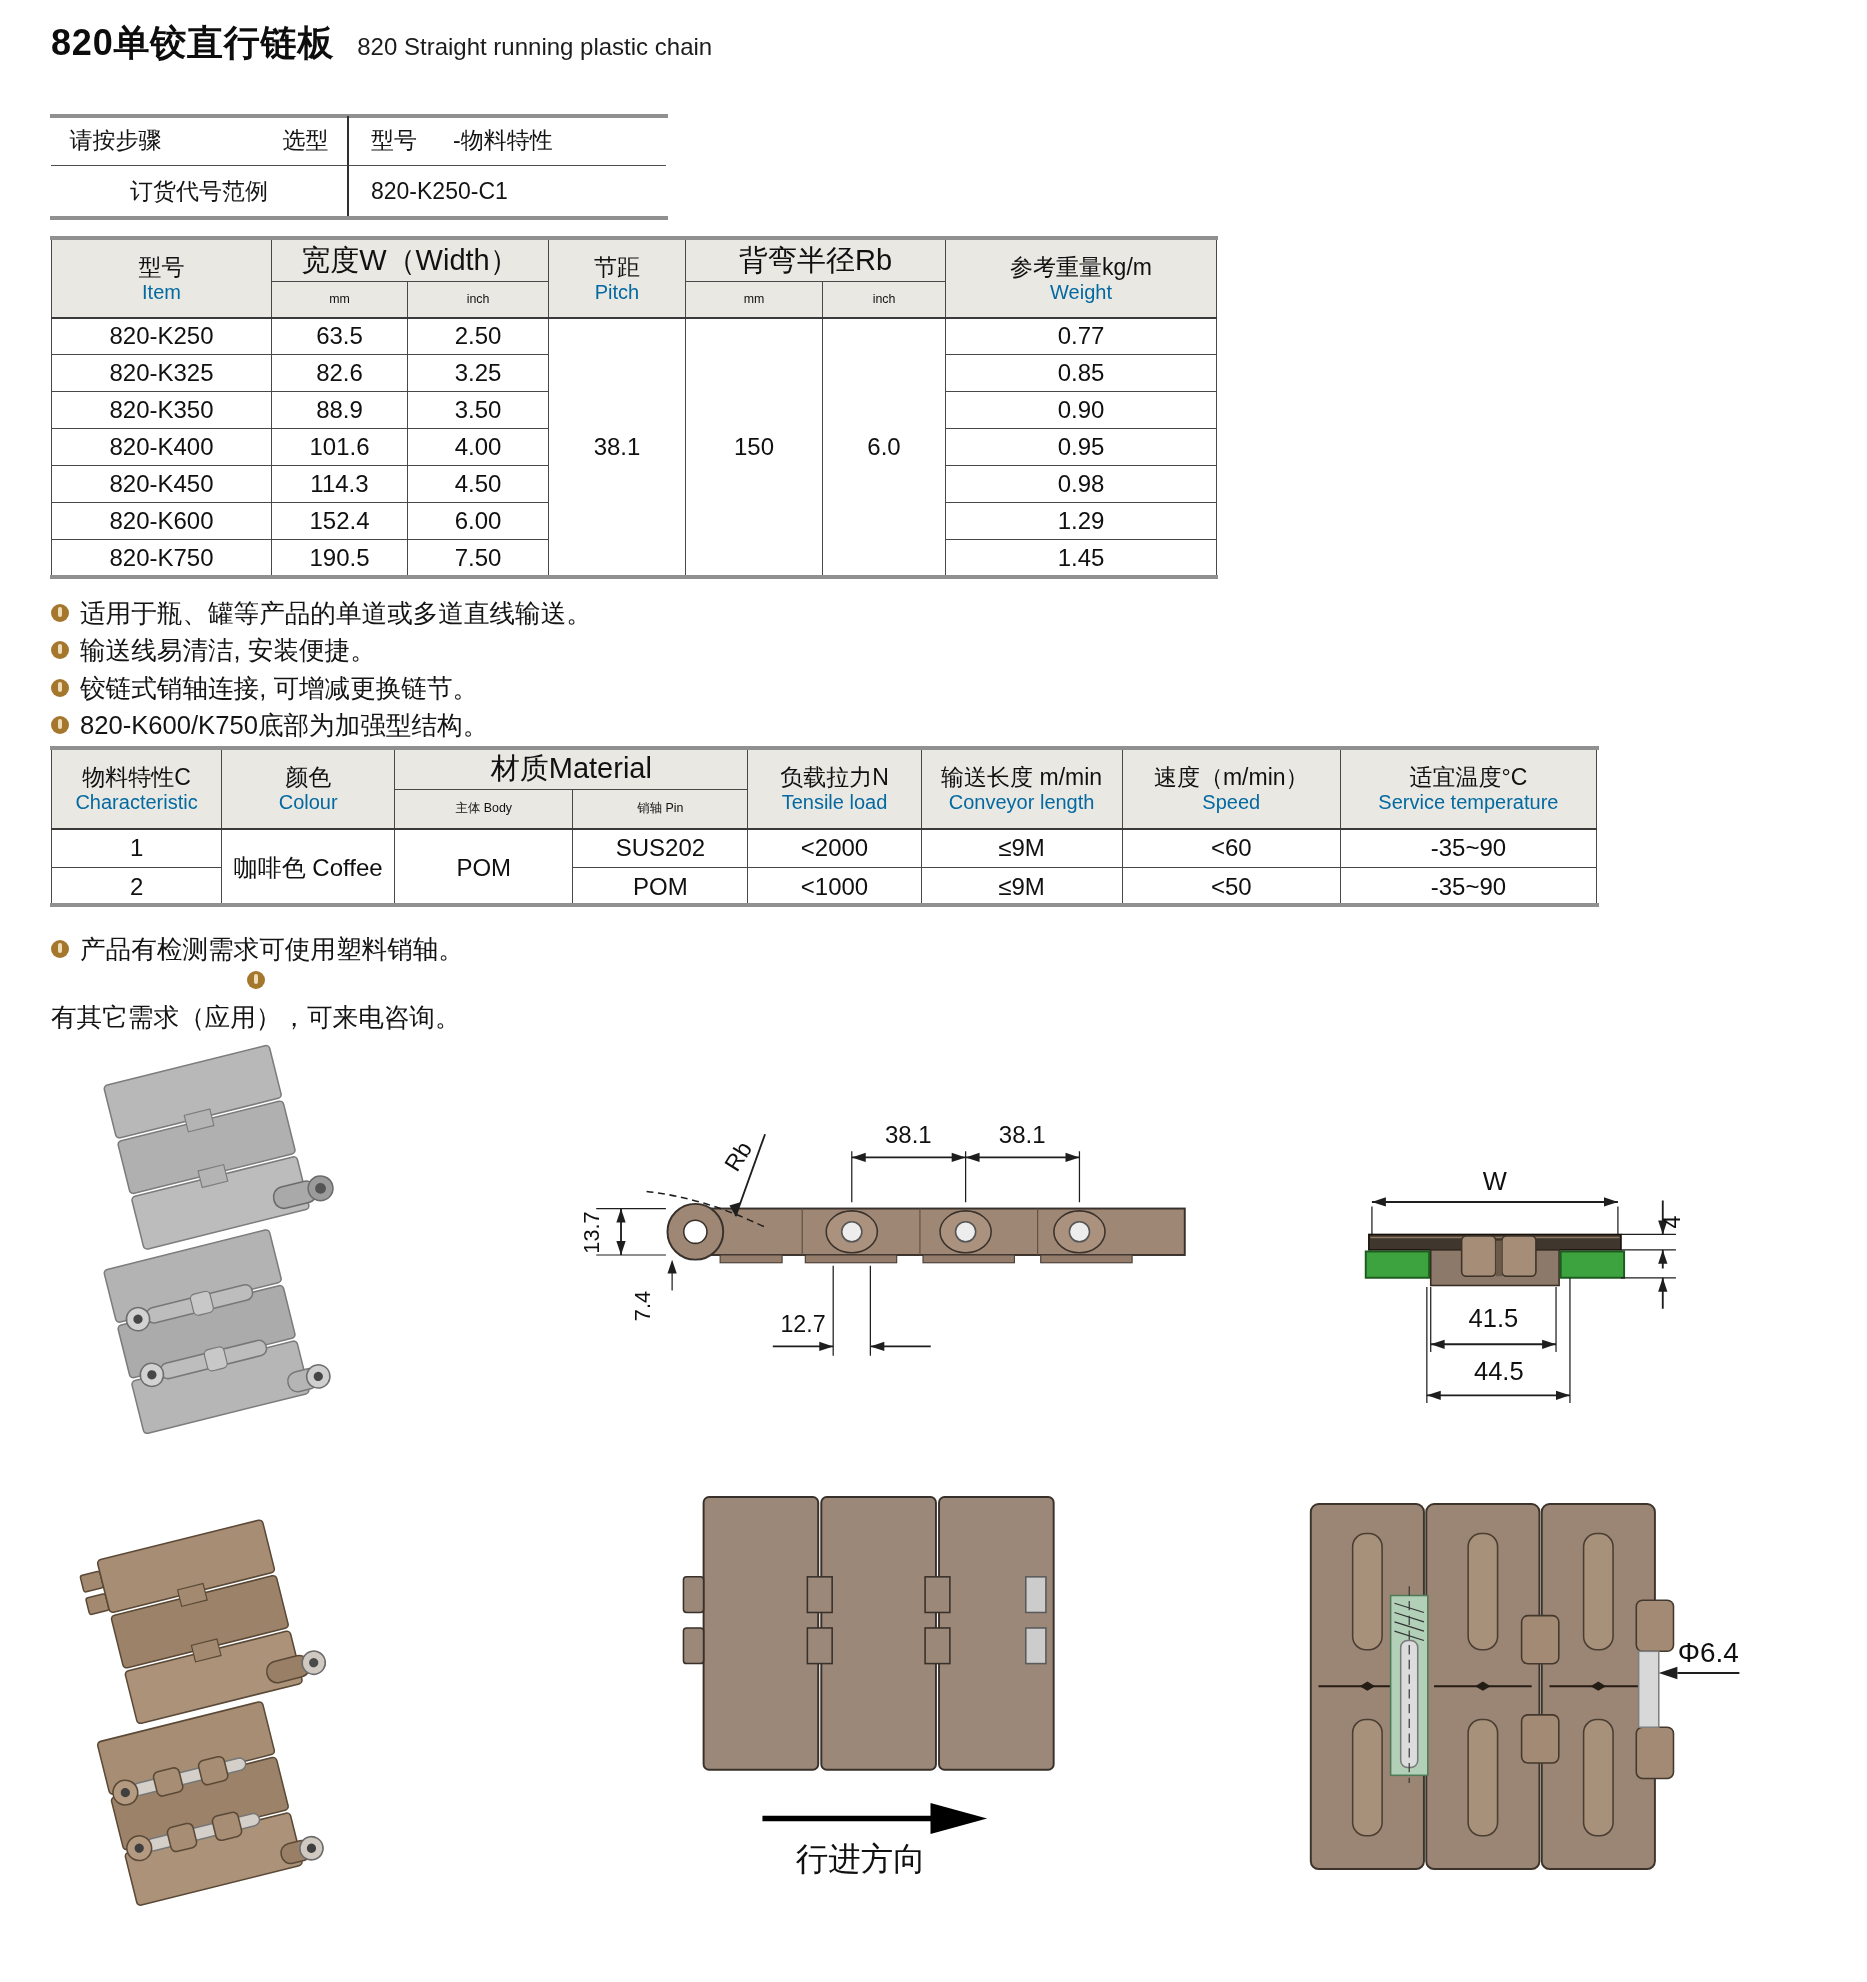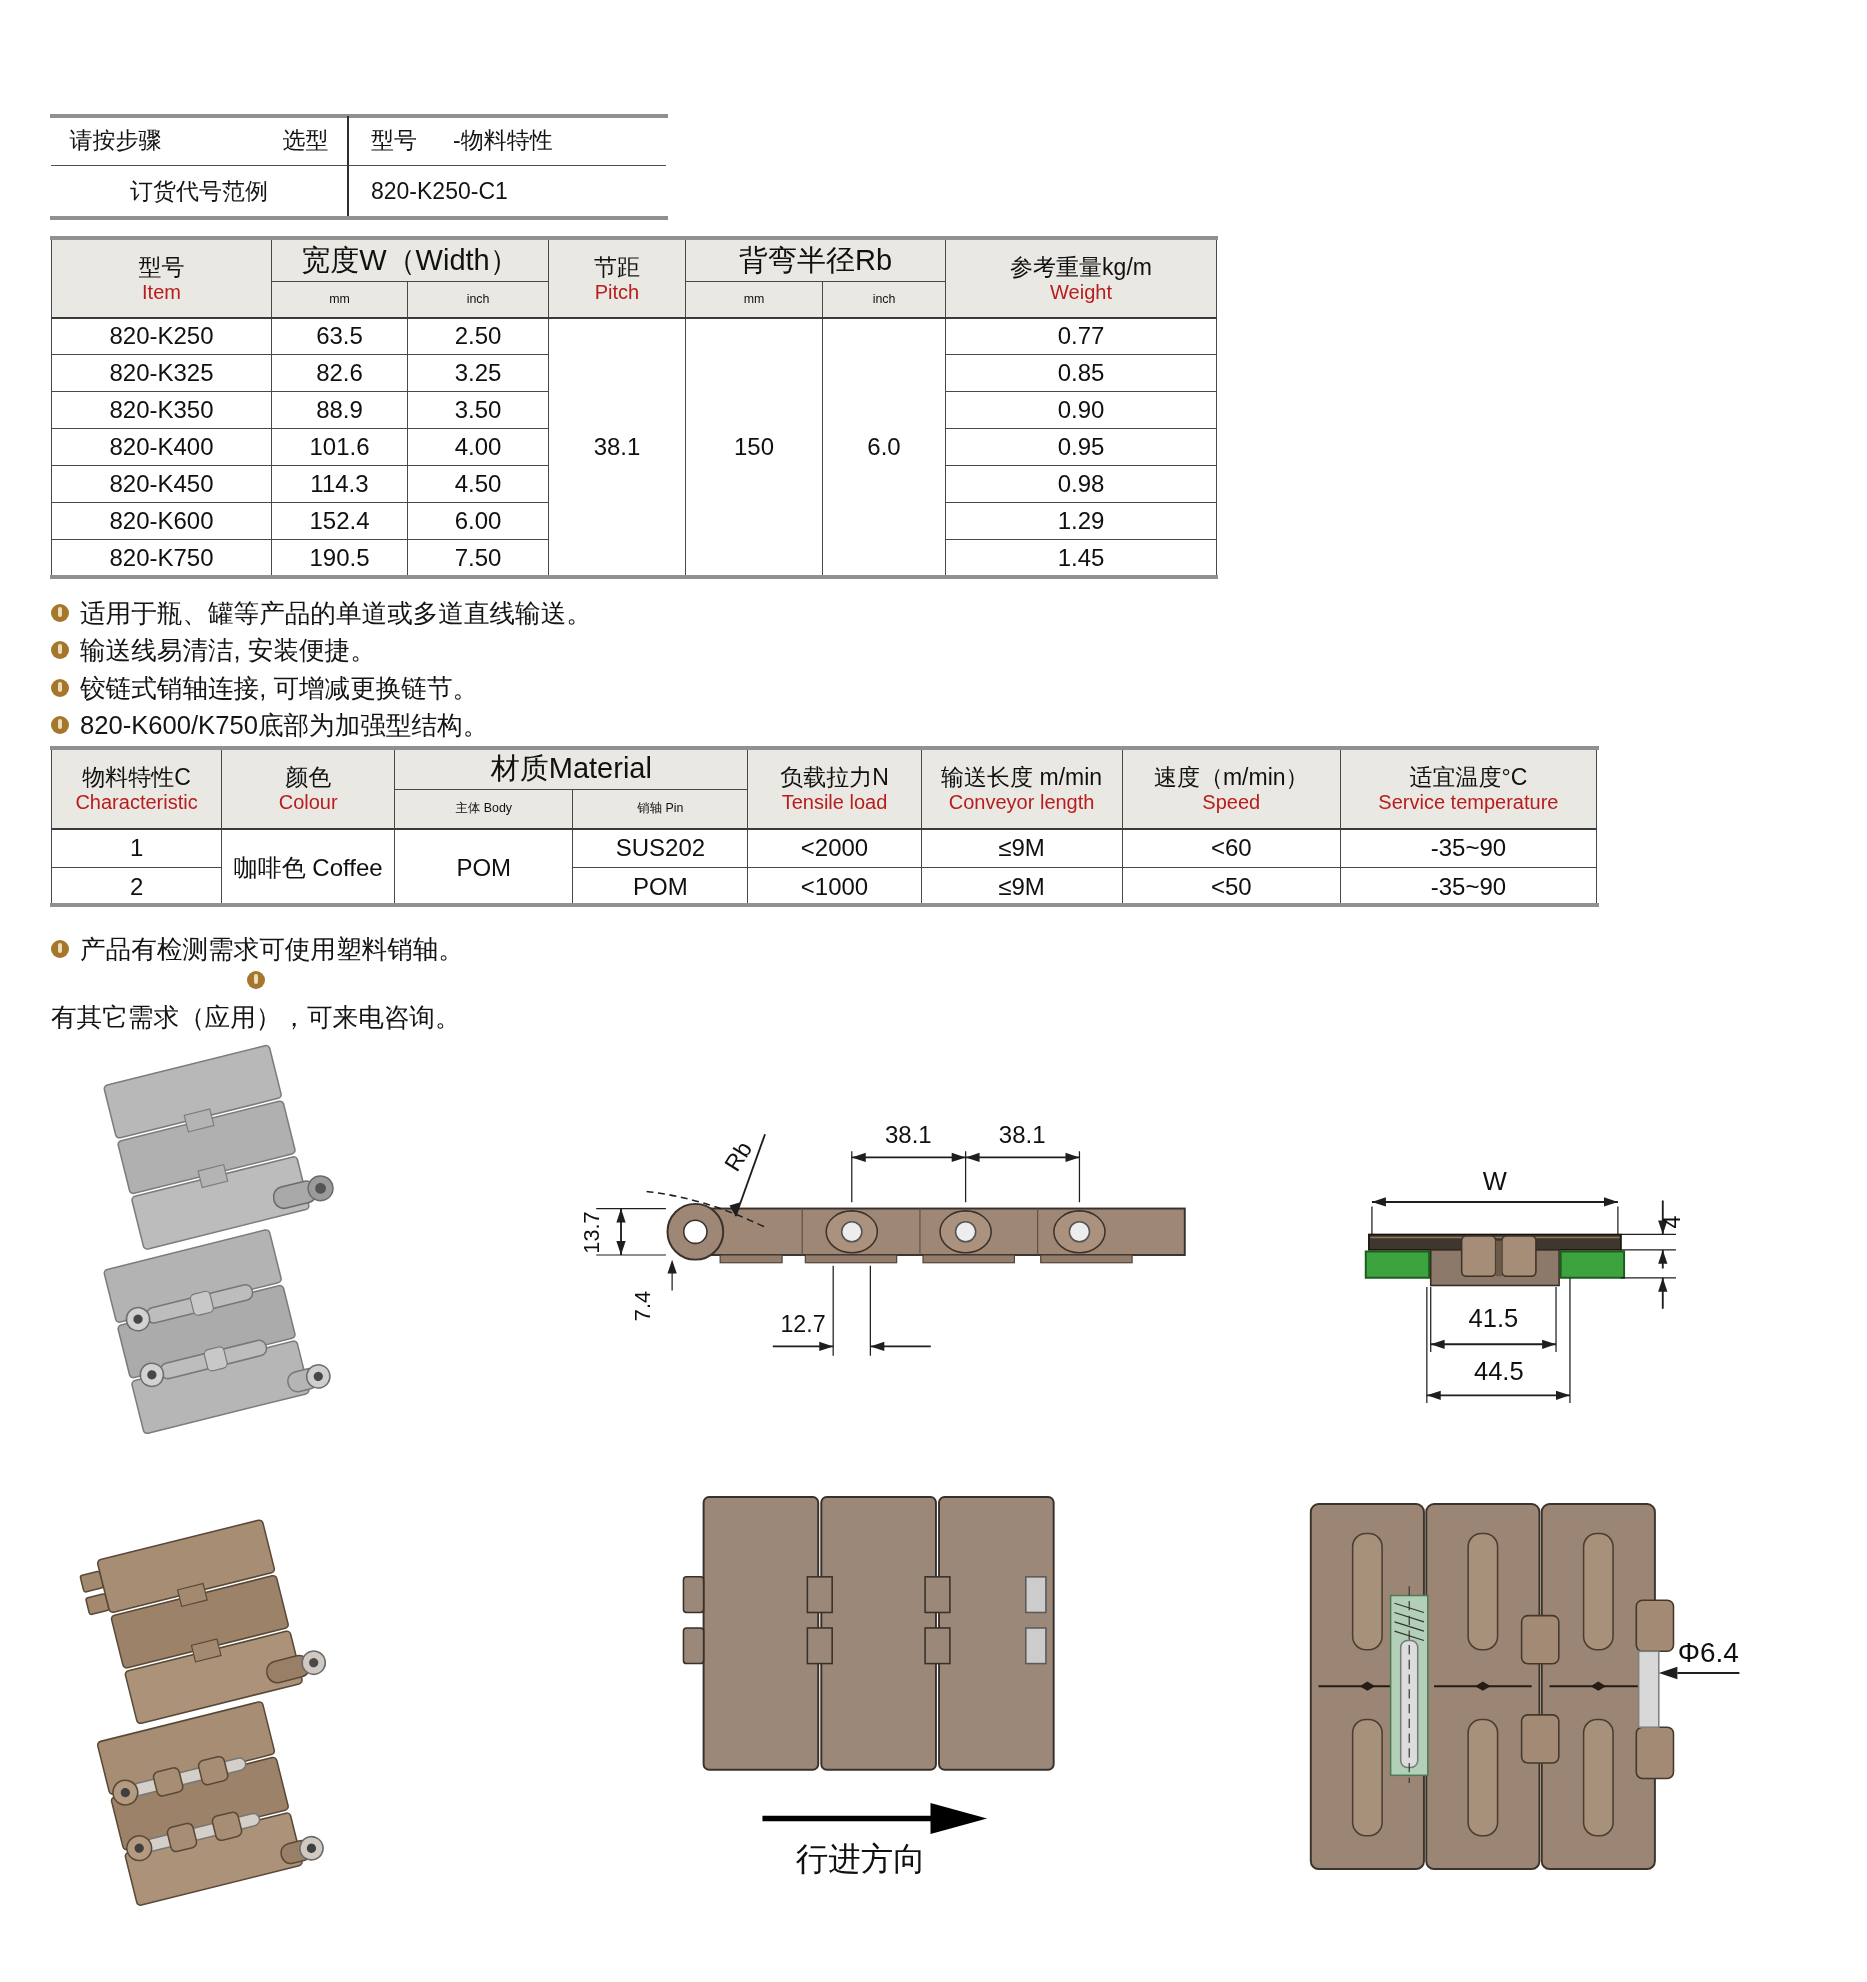--- a/index.html
+++ b/index.html
@@ -20,21 +20,21 @@
   .order .spread{justify-content:space-between;padding:0 18.6px;}
   .order .center{justify-content:center;}
   .order .gap{display:inline-block;width:36px;}
 
   
   table.spec{border-collapse:collapse;table-layout:fixed;position:absolute;background:#fff;}
   .spec th,.spec td{border:1.5px solid #484848;padding:0;text-align:center;vertical-align:middle;
                     font-weight:normal;background:#fff;overflow:hidden;}
   .spec thead th{background:#e9e8e3;}
   .spec .zh{display:block;font-size:23px;line-height:28px;}
-  .spec .en{display:block;font-size:20px;line-height:22.5px;color:#b91c1c;}
+  .spec .en{display:block;font-size:20px;line-height:22.5px;color:#0369a1;}
   .spec .one{font-size:29px;}
   .spec tbody td{font-size:24px;color:#101010;}
   .spec thead th.hb{border-bottom:2.3px solid #3a3a3a;}
   .gbar{position:absolute;height:3.9px;background:#909090;}
 
   
   .note{position:absolute;left:51px;display:flex;align-items:center;gap:11px;
         font-size:25.6px;color:#141414;height:34px;white-space:nowrap;}
   .bullet{width:18px;height:18px;border-radius:50%;background:#a5772c;position:relative;flex:0 0 auto;}
   .bullet::after{content:"";position:absolute;left:7px;top:3.1px;width:3.9px;height:10px;
@@ -46,20 +46,24 @@
   .dim{stroke:#1e1e1e;stroke-width:1.6;fill:none;}
   .dim2{stroke:#1e1e1e;stroke-width:2.4;fill:none;}
   .dash{stroke:#1e1e1e;stroke-width:2;fill:none;stroke-dasharray:9 6;}
   .arr{fill:#1e1e1e;stroke:none;}
 </style>
 </head>
 <body>
 
 <div class="page">
 
+  <div class="titlebar">
+    <span class="title-zh">820单铰直行链板</span>
+    <span class="title-en">820 Straight running plastic chain</span>
+  </div>
 
   <div class="gbar" style="left:50px;top:114px;width:618px;"></div>
   <div class="order">
     <div class="c r1 spread">
       <span>请按步骤</span>
       <span>选型</span>
     </div>
     <div class="c r1 c2">
       <span>型号</span>
       <span class="gap"></span>

